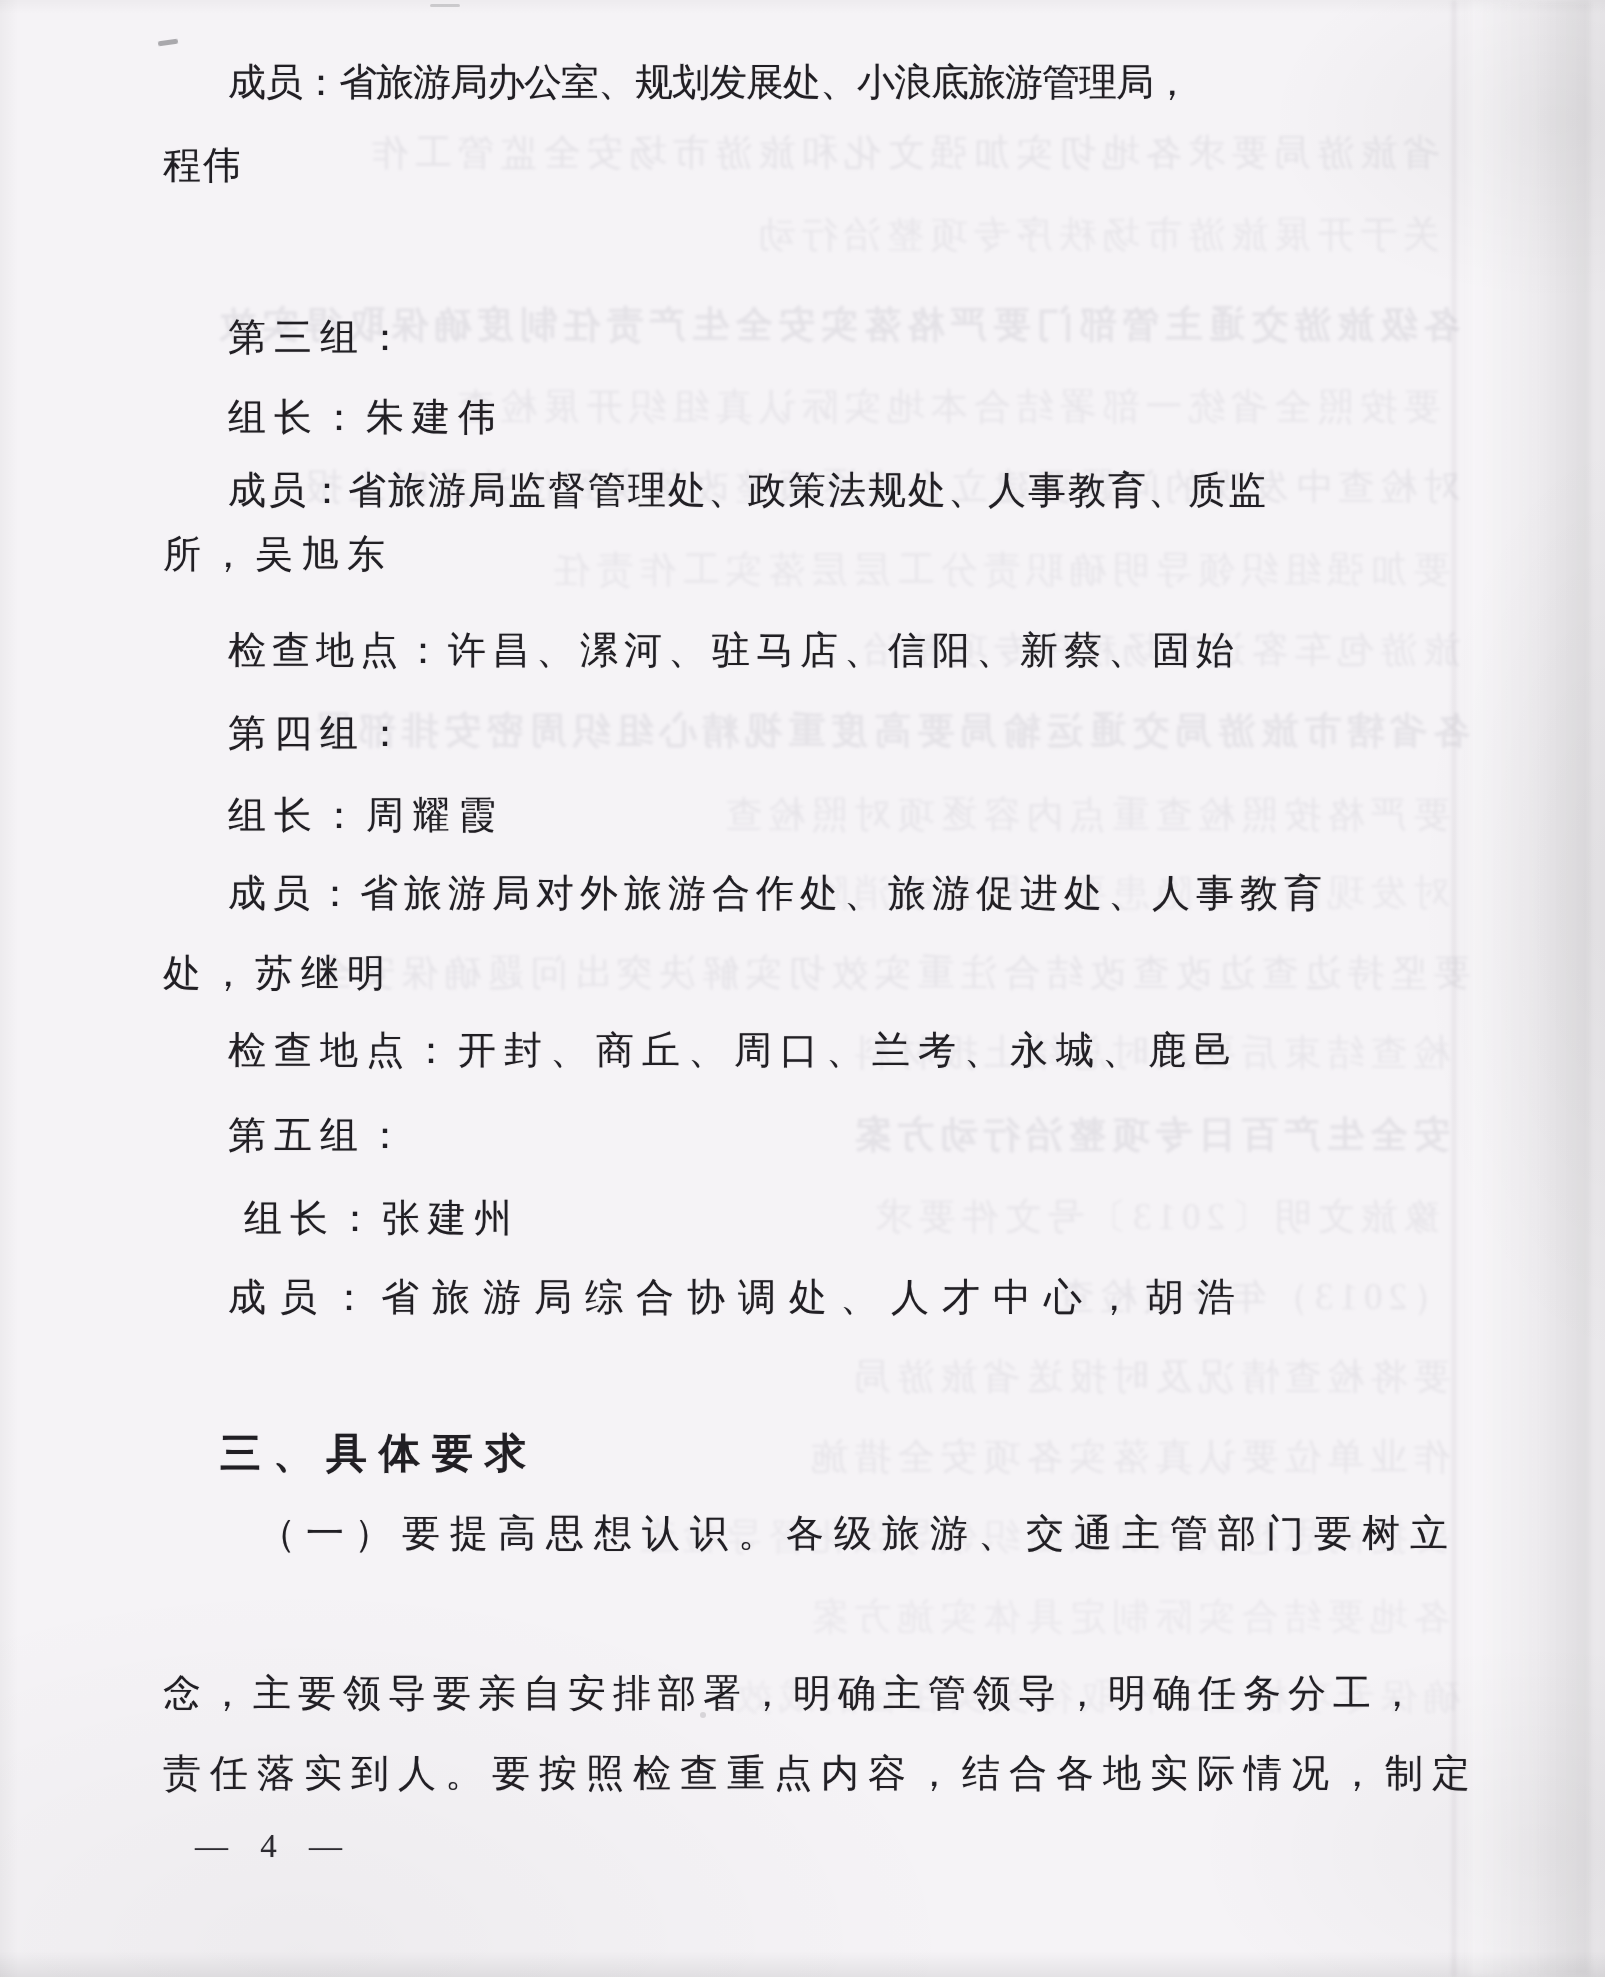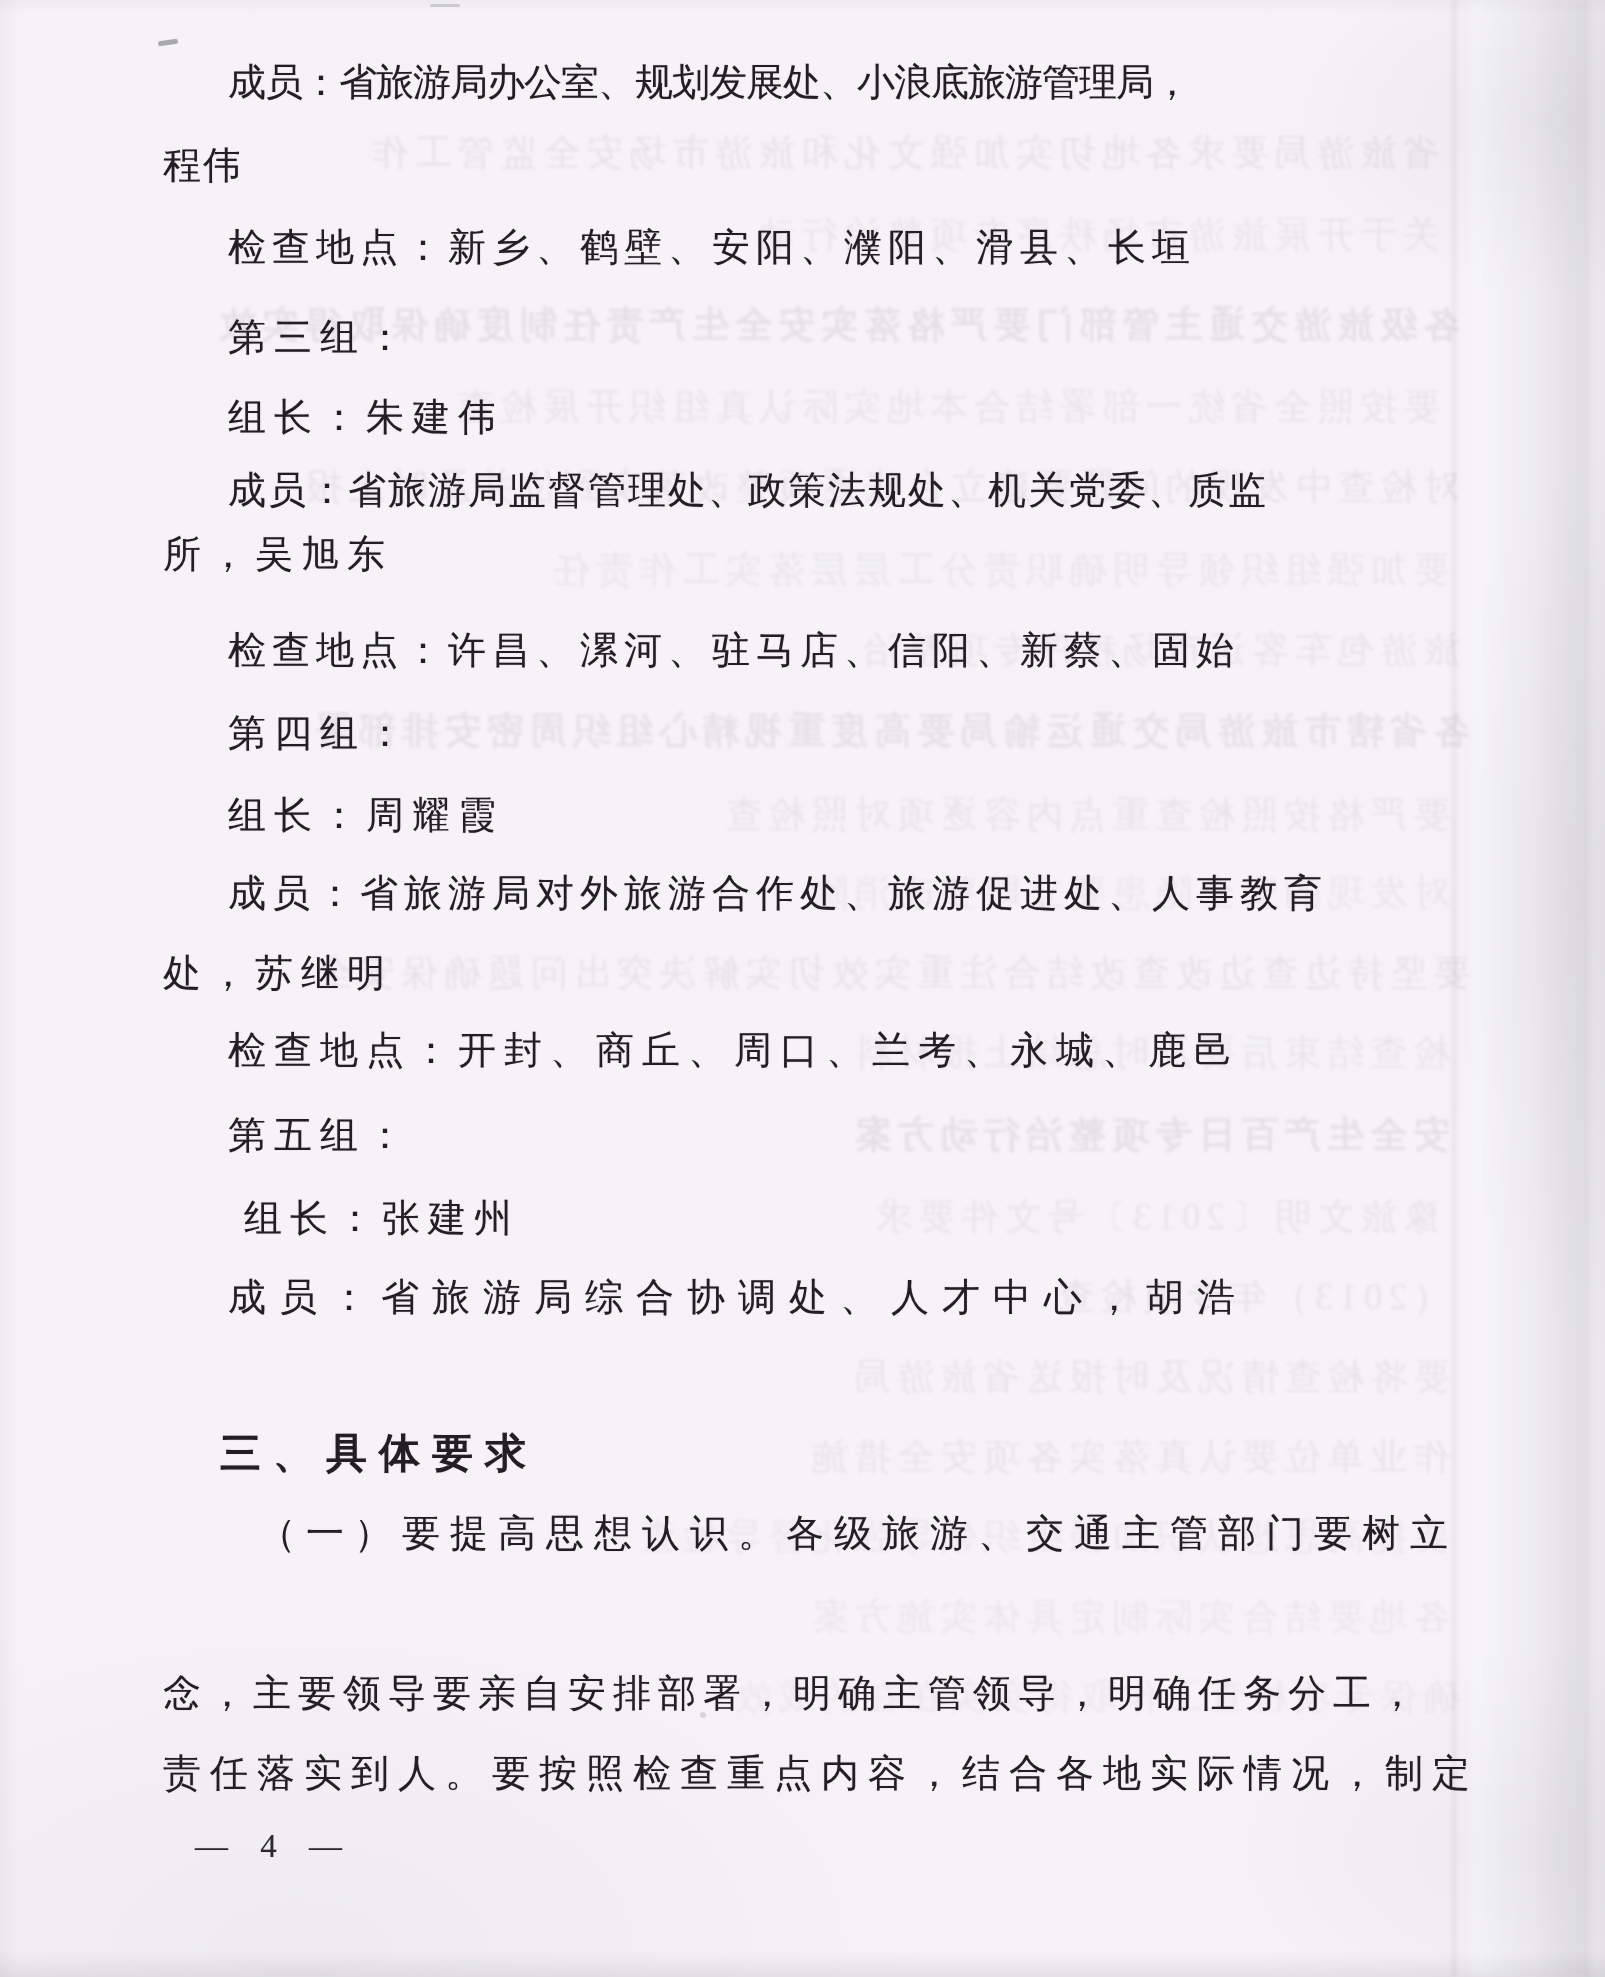--- a/index.html
+++ b/index.html
@@ -146,24 +146,23 @@
     </div>
 
   <div class="crease-right"></div>
   <div class="crease-right2"></div>
   <div class="speck s1"></div>
   <div class="speck s2"></div>
   <div class="speck s3"></div>
 
   <div class="line l1">成员：省旅游局办公室、规划发展处、小浪底旅游管理局，</div>
   <div class="line l2">程伟</div>
-  <div class="line l3">检查地点：新乡、鹤壁、安阳、濮阳、滑县、长垣</div>
   <div class="line l4">第三组：</div>
   <div class="line l5">组长：朱建伟</div>
-  <div class="line l6">成员：省旅游局监督管理处、政策法规处、机关党委、质监</div>
+  <div class="line l6">成员：省旅游局监督管理处、政策法规处、人事教育、质监</div>
   <div class="line l7">所，吴旭东</div>
   <div class="line l8">检查地点：许昌、漯河、驻马店、信阳、新蔡、固始</div>
   <div class="line l9">第四组：</div>
   <div class="line l10">组长：周耀霞</div>
   <div class="line l11">成员：省旅游局对外旅游合作处、旅游促进处、人事教育</div>
   <div class="line l12">处，苏继明</div>
   <div class="line l13">检查地点：开封、商丘、周口、兰考、永城、鹿邑</div>
   <div class="line l14">第五组：</div>
   <div class="line l15">组长：张建州</div>
   <div class="line l16">成员：省旅游局综合协调处、人才中心，胡浩</div>

